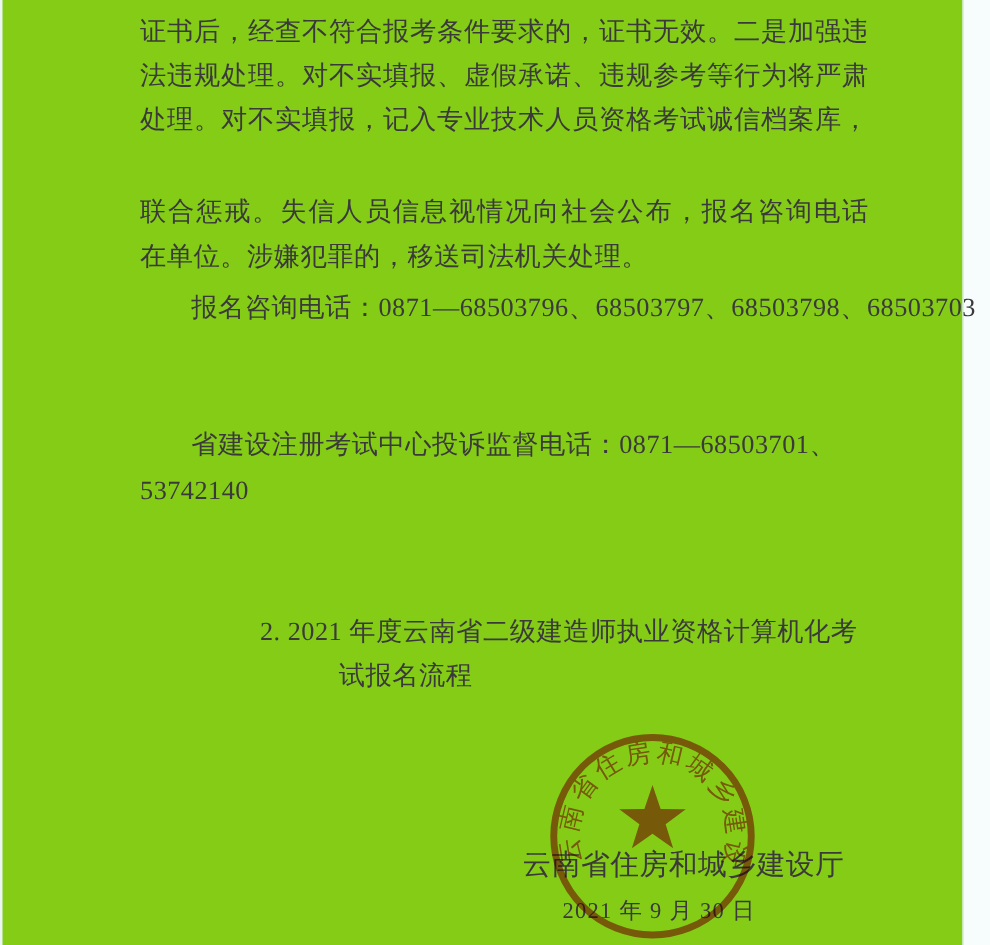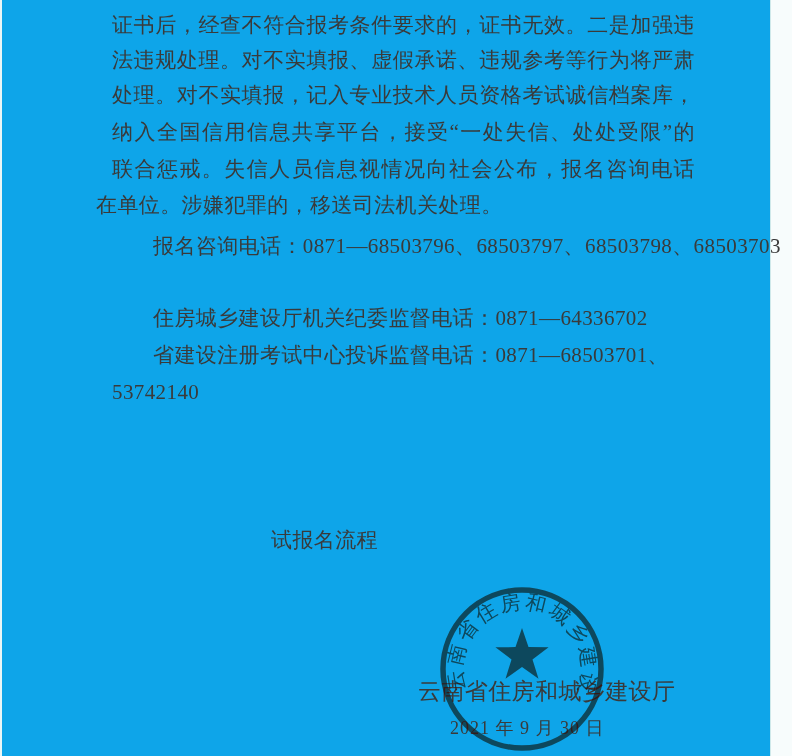--- a/index.html
+++ b/index.html
@@ -5,21 +5,21 @@
   html,body{margin:0;padding:0;}
   body{
     width:792px;height:756px;
     background:#ffffff;
     font-family:"Liberation Serif","DejaVu Serif",serif;
     overflow:hidden;
   }
   .page{
     position:relative;
     width:792px;height:756px;
-    background:#0ea5e9;
+    background:#84cc16;
     color:#3a3a3a;
   }
   
   .edge-right{
     position:absolute;top:0;right:0;width:21px;height:756px;
     background:#f7fcfc;border-left:1px solid #cfe9ea;
   }
   .edge-left{
     position:absolute;top:0;left:0;width:2px;height:756px;
     background:#eaf6f6;
@@ -32,21 +32,21 @@
     white-space:nowrap;
     color:#3a3a3a;
   }
   .para-line{
     left:112px;width:583px;
     white-space:normal;
     text-align:justify;
     text-align-last:justify;
   }
   .para-last{
-    left:96px;
+    left:112px;
     text-align:center;
     text-align-last:left;
     font-family:Liberation Serif, serif;
   }
   .contact-line{left:153px;}
   .contact-wrap{left:112px;}
   .attach-head{left:154px;}
   .attach-item2{left:208px;}
   .attach-cont{left:237px;margin-left:34px;}
   .sig-org{left:418px;top:679px;font-size:23px;}
@@ -61,29 +61,28 @@
 <body>
 
 <div class="page">
 
   <div class="edge-left"></div>
   <div class="edge-right"></div>
 
   <div class="line para-line" style="top:12px">证书后，经查不符合报考条件要求的，证书无效。二是加强违</div>
   <div class="line para-line" style="top:47px">法违规处理。对不实填报、虚假承诺、违规参考等行为将严肃</div>
   <div class="line para-line" style="top:82px">处理。对不实填报，记入专业技术人员资格考试诚信档案库，</div>
-  <div class="line para-line" style="top:119px">纳入全国信用信息共享平台，接受“一处失信、处处受限”的</div>
   <div class="line para-line" style="top:156px">联合惩戒。失信人员信息视情况向社会公布，报名咨询电话</div>
   <div class="line para-last" style="top:192px">在单位。涉嫌犯罪的，移送司法机关处理。</div>
 
   <div class="line contact-line" style="top:233px">报名咨询电话：0871—68503796、68503797、68503798、68503703</div>
-  <div class="line contact-line" style="top:305px">住房城乡建设厅机关纪委监督电话：0871—64336702</div>
   <div class="line contact-line" style="top:342px">省建设注册考试中心投诉监督电话：0871—68503701、</div>
   <div class="line contact-wrap" style="top:379px">53742140</div>
 
+  <div class="line attach-item2" style="top:492px">2. 2021 年度云南省二级建造师执业资格计算机化考</div>
   <div class="line attach-cont" style="top:527px">试报名流程</div>
 
   <div class="line sig-org">云南省住房和城乡建设厅</div>
   <div class="line sig-date">2021 年 9 月 30 日</div>
 
   <svg class="stamp" viewBox="0 0 172 172" xmlns="http://www.w3.org/2000/svg">
     <g opacity="0.82">
 
       <circle cx="86" cy="86" r="79" fill="none" stroke="#dd5045" stroke-width="5.5"></circle>
 

